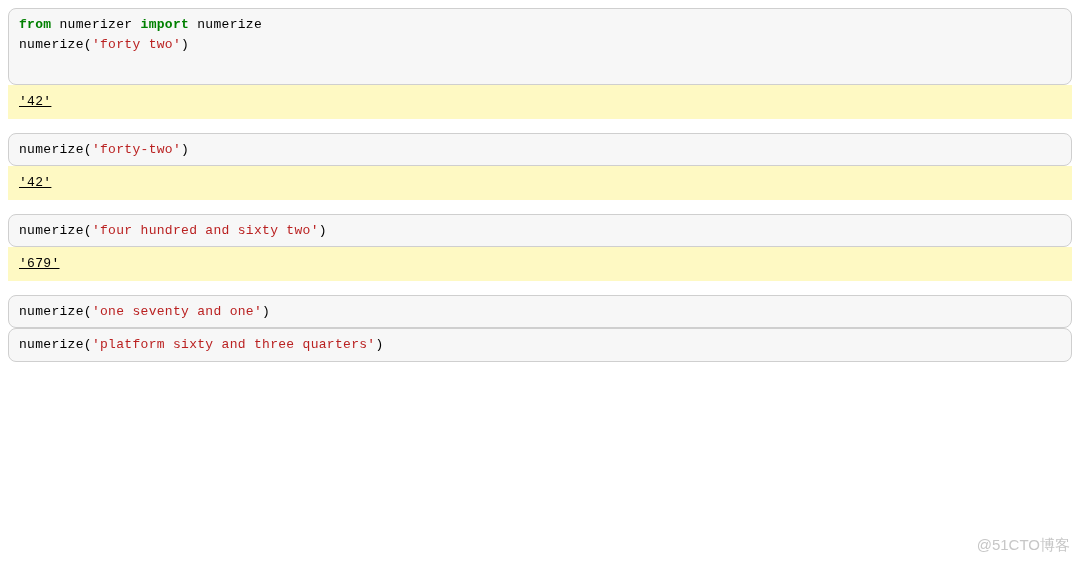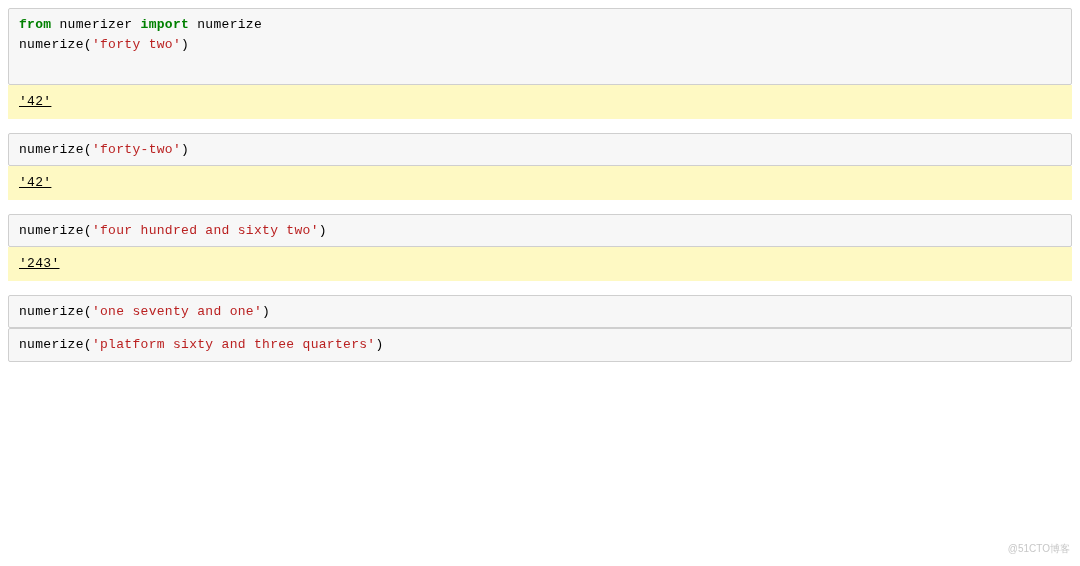--- a/index.html
+++ b/index.html
@@ -9,21 +9,21 @@
     background: #ffffff;
     font-family: Menlo, Monaco, "Courier New", monospace;
     font-size: 13px;
     line-height: 1.5;
     color: #000;
     width: 1080px;
   }
   .cell-input {
     background: #f7f7f7;
     border: 1px solid #cfcfcf;
-    border-radius: 2px;
+    border-radius: 8px;
     padding: 6px 10px;
     margin: 0;
     white-space: pre;
     letter-spacing: 0.3px;
   }
   .cell-output {
     background: #fef9c3;
     padding: 6px 10px 6px 10px;
     margin: 0 0 14px 0;
     white-space: pre;
@@ -36,30 +36,30 @@
   }
   .kw-from, .kw-import { color: #008000; font-weight: bold; }
   .paren { color: #000; }
   .str { color: #ba2121; }
   .watermark {
     position: fixed;
     right: 10px;
     bottom: 10px;
     color: #c7c7c7;
     font-family: Arial, sans-serif;
-    font-size: 10px;
+    font-size: 15px;
   }
 </style>
 </head>
 <body>
 
 <div id="notebook">
     <div class="cell-input first"><span class="kw-from">from </span><span>numerizer </span><span class="kw-import">import </span><span>numerize</span>
 <span>numerize</span><span class="paren">(</span><span class="str">'forty two'</span><span class="paren">)</span></div>
     <div class="cell-output">'42'</div>
     <div class="cell-input"><span>numerize</span><span class="paren">(</span><span class="str">'forty-two'</span><span class="paren">)</span></div>
     <div class="cell-output">'42'</div>
     <div class="cell-input"><span>numerize</span><span class="paren">(</span><span class="str">'four hundred and sixty two'</span><span class="paren">)</span></div>
-    <div class="cell-output">'243'</div>
+    <div class="cell-output">'679'</div>
     <div class="cell-input"><span>numerize</span><span class="paren">(</span><span class="str">'one seventy and one'</span><span class="paren">)</span></div>
     <div class="cell-input"><span>numerize</span><span class="paren">(</span><span class="str">'platform sixty and three quarters'</span><span class="paren">)</span></div>
   </div>
 <div class="watermark">@51CTO博客</div>
 
 </body></html>

